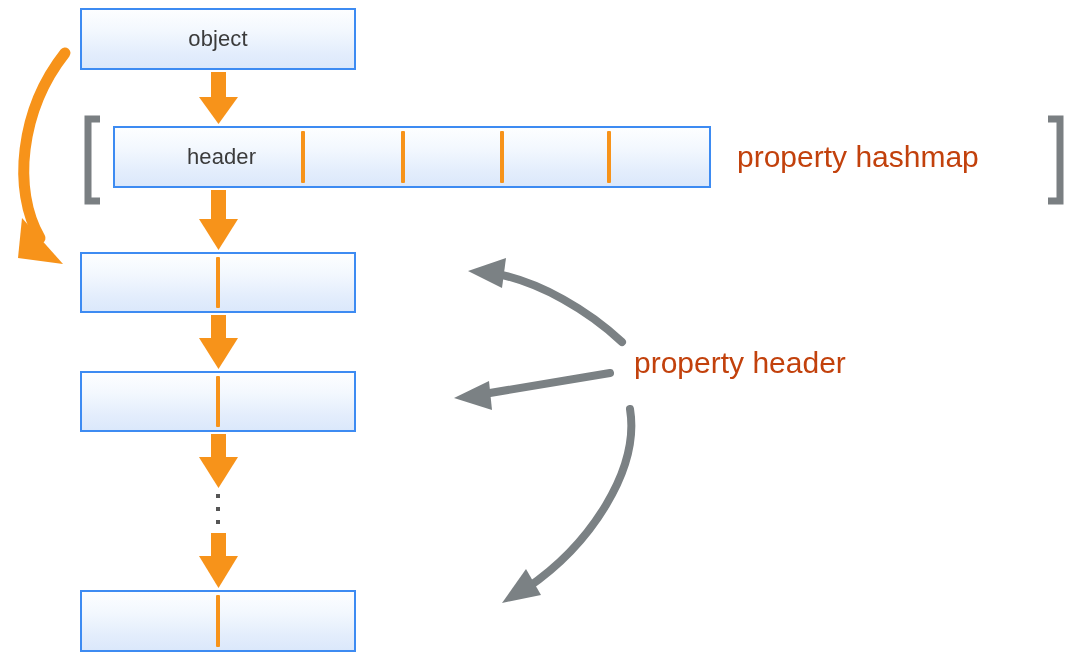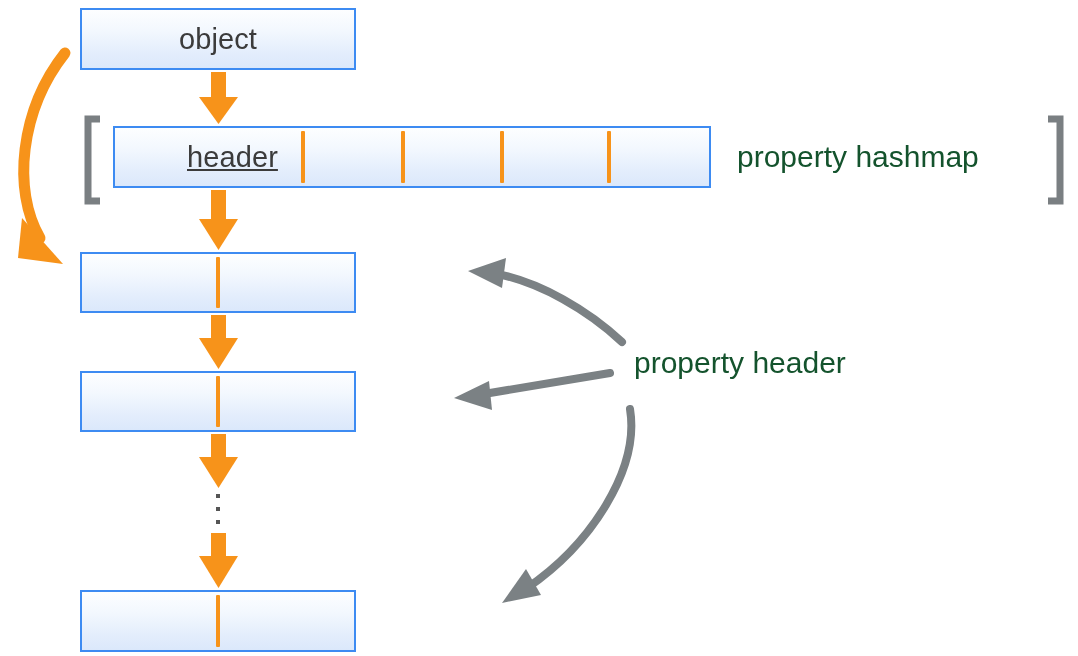--- a/index.html
+++ b/index.html
@@ -33,42 +33,42 @@
     position: absolute;
     z-index: 2;
     box-sizing: border-box;
     border: 2px solid #3d8bf2;
     background: linear-gradient(to bottom, #fdfeff 0%, #f3f8fe 35%, #e3edfc 75%, #dbe8fb 100%);
     display: flex;
     align-items: center;
     justify-content: center;
   }
   .box-label {
-    font-size: 29px;
+    font-size: 22px;
     color: #3b3b3b;
     letter-spacing: 0.1px;
     line-height: 1;
   }
   
   .box-header { justify-content: flex-start; }
-  .box-header .box-label { margin-left: 72px; text-decoration: underline; }
+  .box-header .box-label { margin-left: 72px; }
 
   .tick {
     position: absolute;
     width: 4px;
     background: #f7931a;
     border-radius: 1px;
     z-index: 2;
   }
 
   .caption {
     position: absolute;
     z-index: 3;
     font-size: 30px;
-    color: #14532d;
+    color: #c2410c;
     line-height: 1;
     white-space: nowrap;
   }
   .dot {
     position: absolute;
     z-index: 3;
     width: 4px;
     height: 4px;
     background: #555555;
   }

